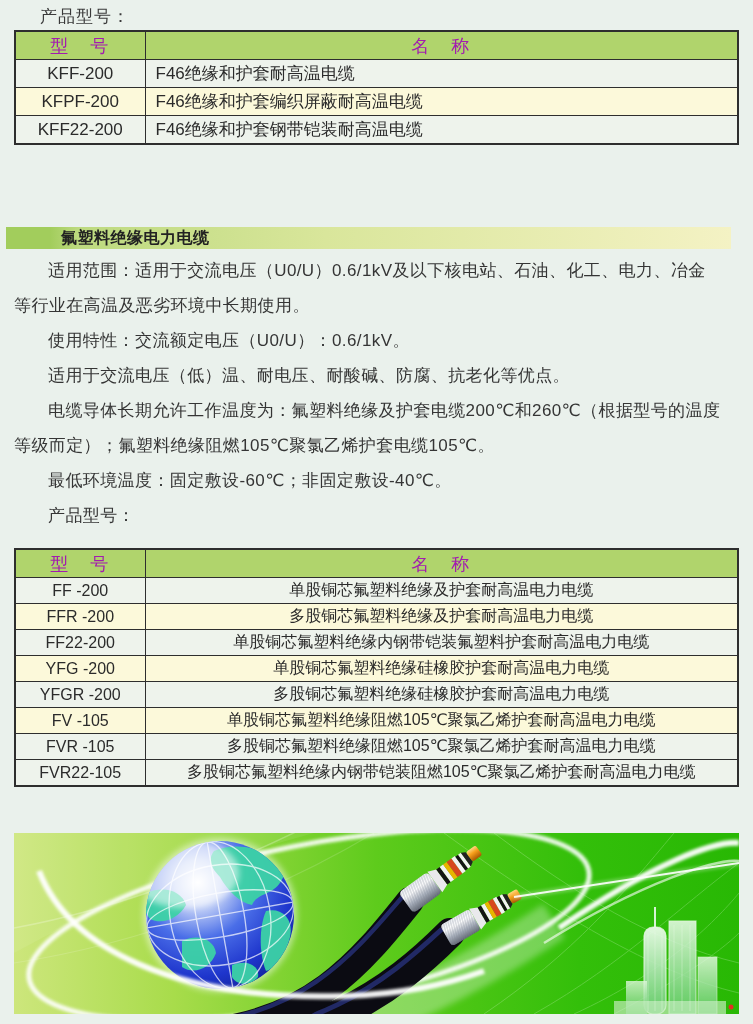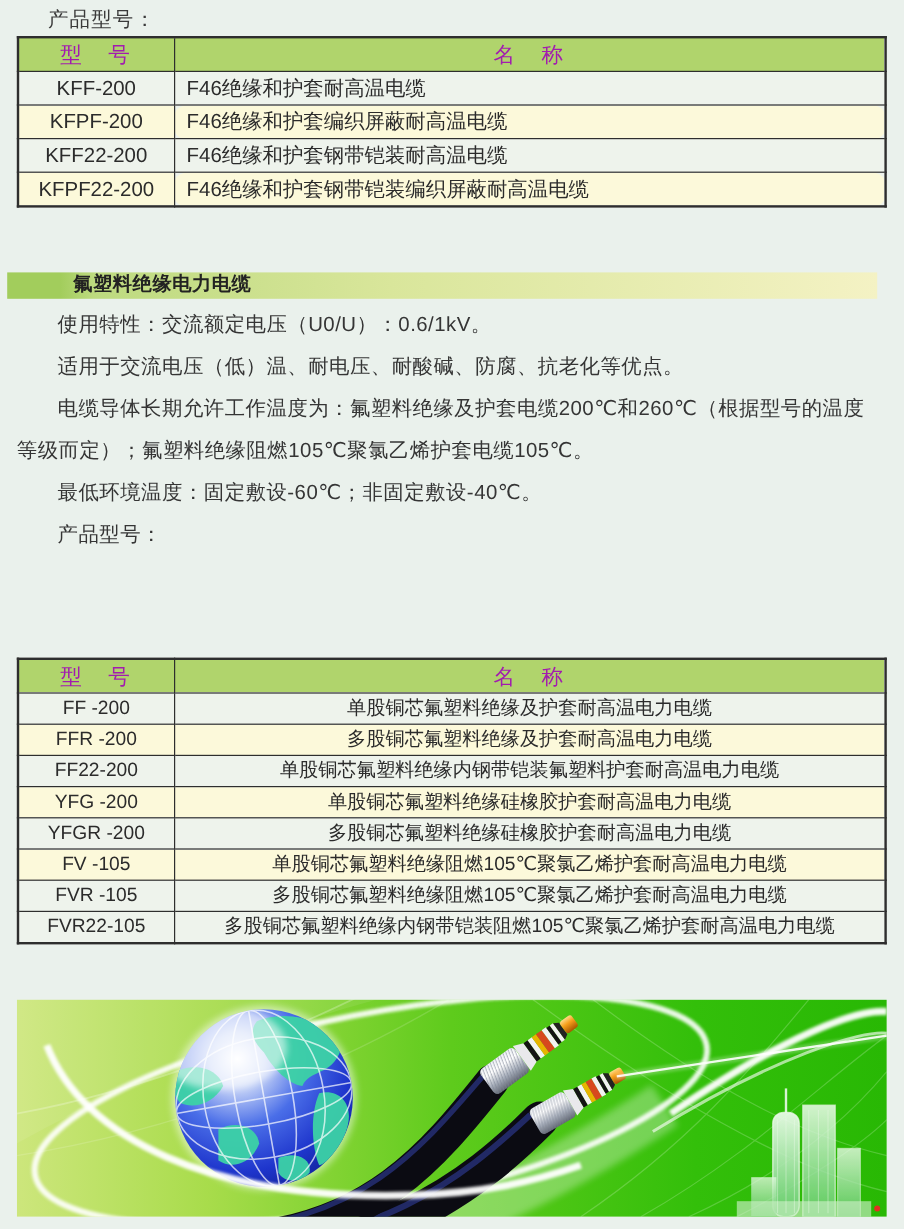--- a/index.html
+++ b/index.html
@@ -26,21 +26,21 @@
   table.cable-table th{
     background:#b0d46c;font-weight:normal;font-size:18px;color:#a21caf;
     height:27px;text-align:center;letter-spacing:2px;
   }
   col.c-model{width:130px;}
   #table1{top:30px;}
   #table1 td{height:27px;font-size:17px;}
   #table2{top:548px;}
   #table2 td{height:25px;font-size:16px;text-align:center;}
   td.model-cell{text-align:center;font-size:17px;}
-  #table1 td.name-cell{text-align:left;padding-left:10px;border-radius:10px;}
+  #table1 td.name-cell{text-align:left;padding-left:10px;}
   #table2 td.name-cell{text-align:center;}
   tr.stripe-even td{background:#eef3ec;}
   tr.stripe-odd td{background:#fcf9da;}
   
   .section-bar{
     left:6px;top:227px;width:725px;height:22px;
     background:linear-gradient(to right,#a2cd5c 0px,#a2cd5c 44px,#bdda7f 72px,#d9e69b 320px,#f4f2c4 725px);
     font-size:16px;font-weight:bold;color:#222;line-height:22px;
     padding-left:55px;box-sizing:border-box;letter-spacing:0.5px;
   }
@@ -80,32 +80,30 @@
         <td class="name-cell">F46绝缘和护套耐高温电缆</td>
       </tr>
       <tr class="stripe-odd">
         <td class="model-cell">KFPF-200</td>
         <td class="name-cell">F46绝缘和护套编织屏蔽耐高温电缆</td>
       </tr>
       <tr class="stripe-even">
         <td class="model-cell">KFF22-200</td>
         <td class="name-cell">F46绝缘和护套钢带铠装耐高温电缆</td>
       </tr>
-      <tr class="stripe-odd">
-        <td class="model-cell">KFPF22-200</td>
-        <td class="name-cell">F46绝缘和护套钢带铠装编织屏蔽耐高温电缆</td>
-      </tr>
     </tbody>
 </table>
 
 <div class="abs section-bar">
   <span>氟塑料绝缘电力电缆</span>
 </div>
 
 <div class="abs paragraphs">
+    <p>适用范围：适用于交流电压（U0/U）0.6/1kV及以下核电站、石油、化工、电力、冶金
+等行业在高温及恶劣环境中长期使用。</p>
     <p>使用特性：交流额定电压（U0/U）：0.6/1kV。</p>
     <p>适用于交流电压（低）温、耐电压、耐酸碱、防腐、抗老化等优点。</p>
     <p>电缆导体长期允许工作温度为：氟塑料绝缘及护套电缆200℃和260℃（根据型号的温度
 等级而定）；氟塑料绝缘阻燃105℃聚氯乙烯护套电缆105℃。</p>
     <p>最低环境温度：固定敷设-60℃；非固定敷设-40℃。</p>
     <p>产品型号：</p>
   </div>
 
 <table id="table2" class="abs cable-table">
   <colgroup>

